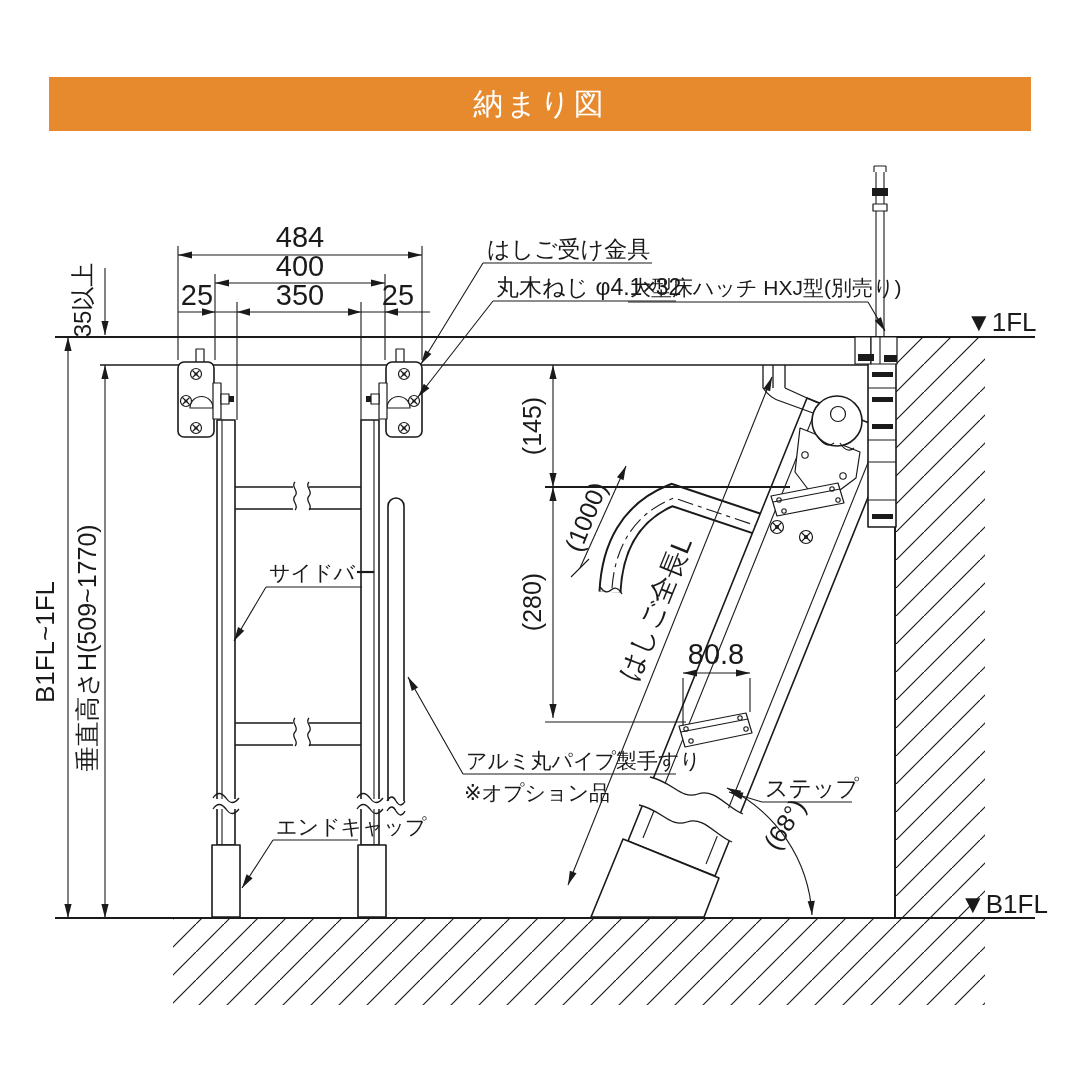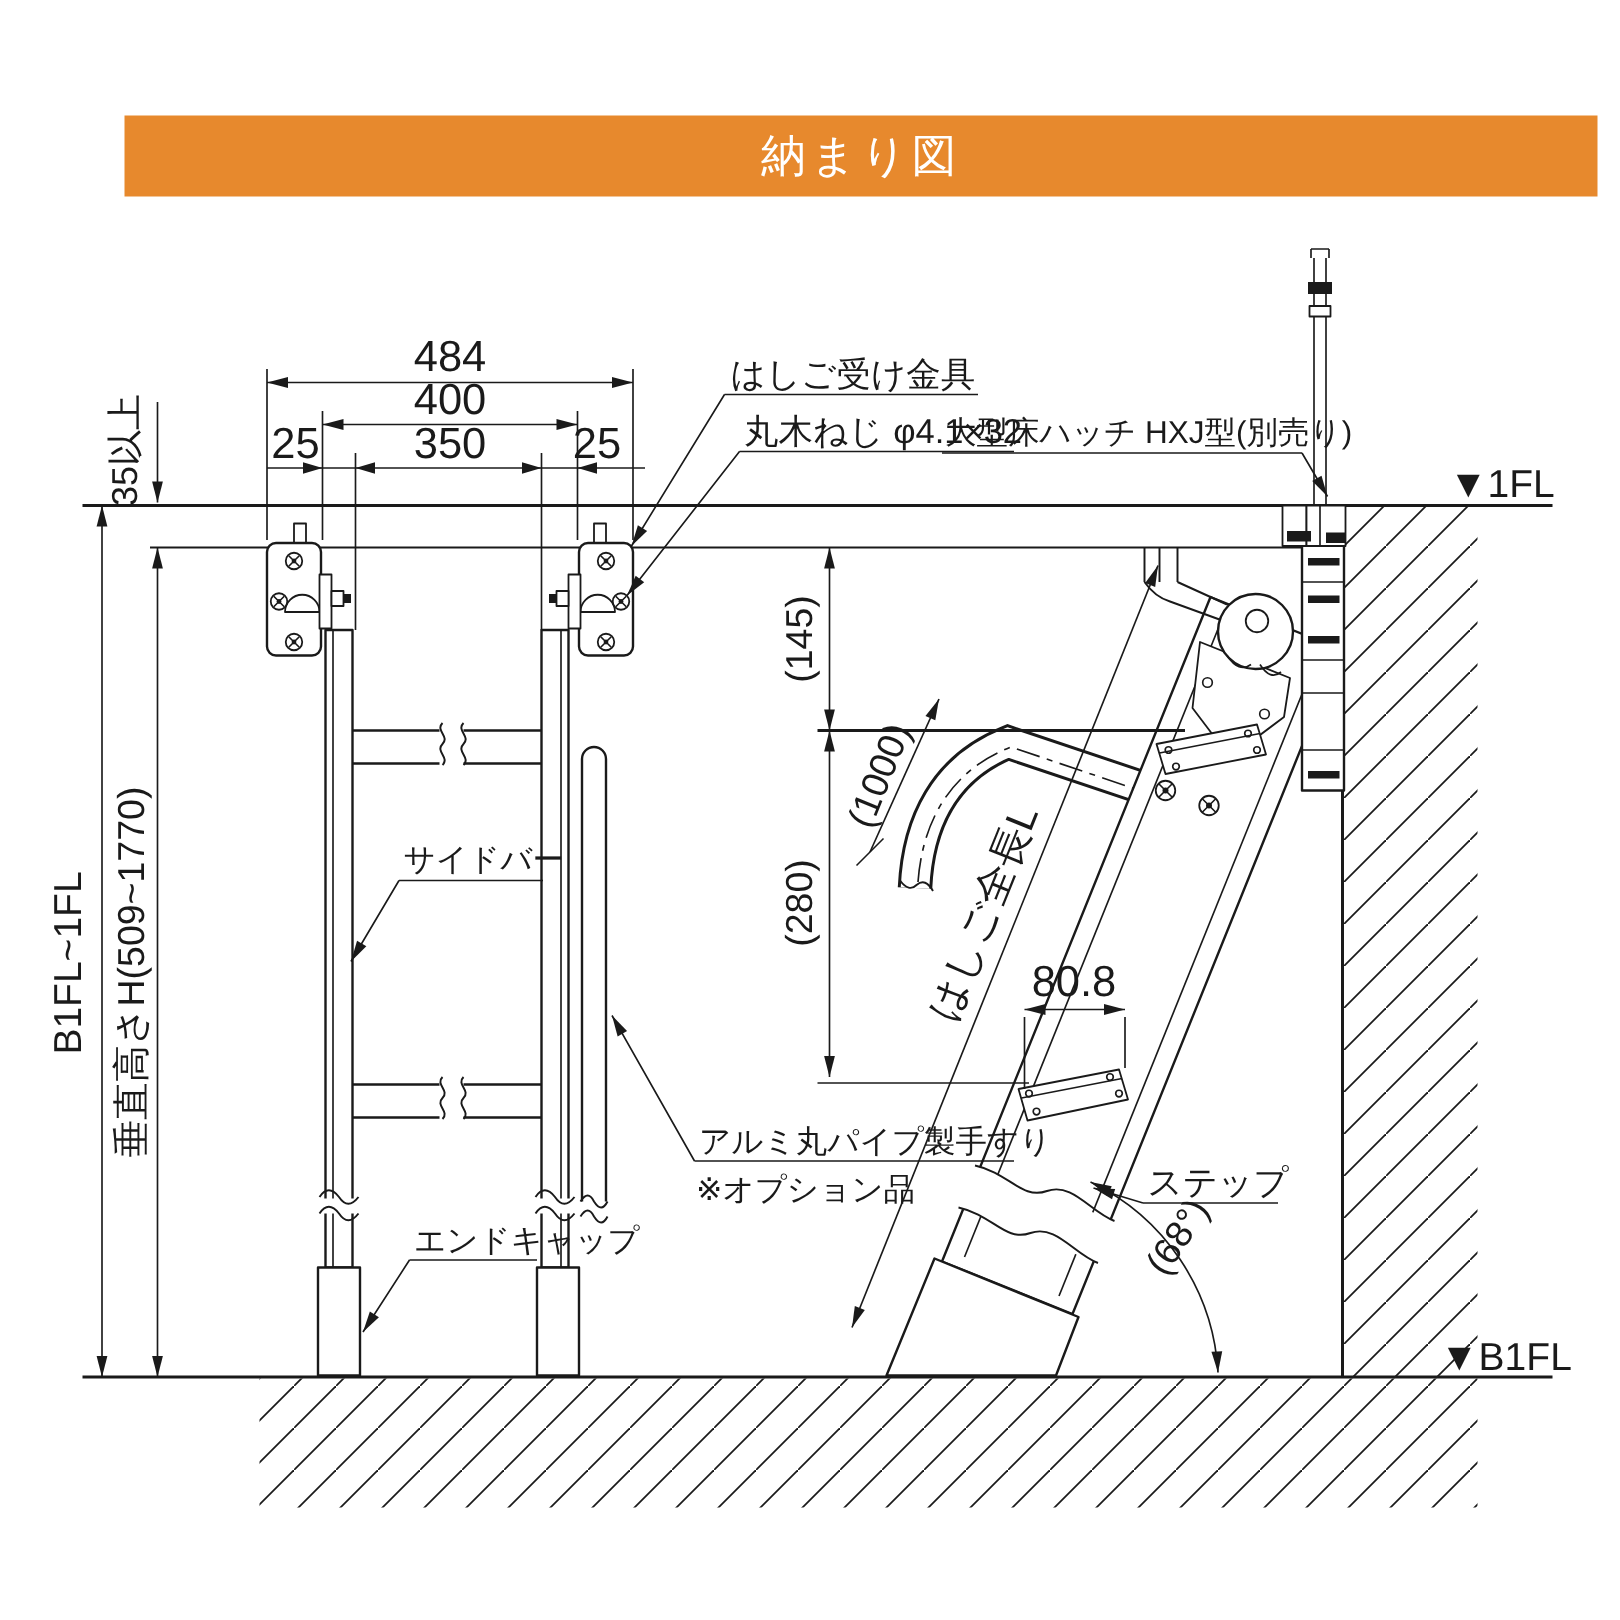--- a/index.html
+++ b/index.html
@@ -1,20 +1,20 @@
 <!DOCTYPE html>
 <html><head>
 <meta charset="utf-8">
 <style>
   html,body{margin:0;padding:0;background:#fff;}
   #stage{position:relative;width:1080px;height:1080px;background:#ffffff;overflow:hidden;
          font-family:"Liberation Sans","DejaVu Sans",sans-serif;}
   #titlebar{position:absolute;left:49px;top:77px;width:982px;height:54px;
             display:flex;align-items:center;justify-content:center;
-            color:#fff;font-size:30px;letter-spacing:3px;margin-left:34px;}
+            color:#fff;font-size:30px;letter-spacing:3px;}
   svg{position:absolute;left:0;top:0;}
   .ln{stroke:#1a1a1a;fill:none;stroke-width:1.6;stroke-linecap:butt;stroke-linejoin:round;}
   .thk{stroke-width:2;}
   .thin{stroke-width:1.1;}
   .med{stroke-width:1.3;}
   .wf{fill:#ffffff;stroke:#1a1a1a;stroke-width:1.6;stroke-linejoin:round;}
   .wfthin{fill:#ffffff;stroke:#1a1a1a;stroke-width:1.2;stroke-linejoin:round;}
   .white{fill:#ffffff;stroke:none;}
   .blk{fill:#1a1a1a;stroke:none;}
   text{fill:#1a1a1a;}

